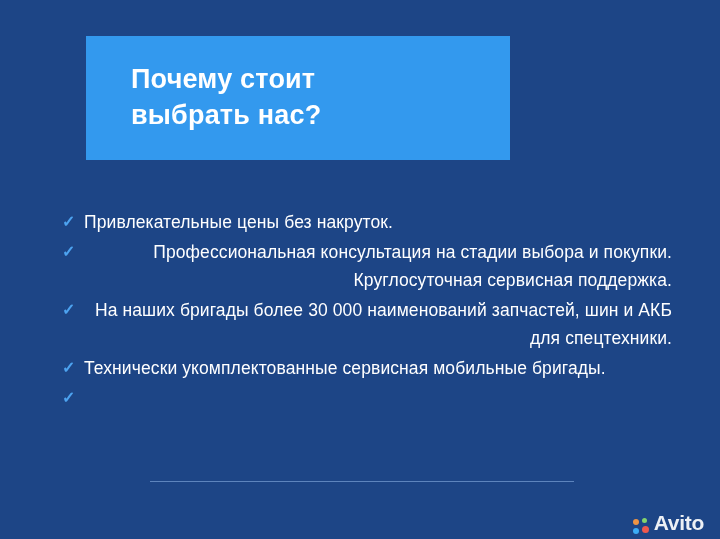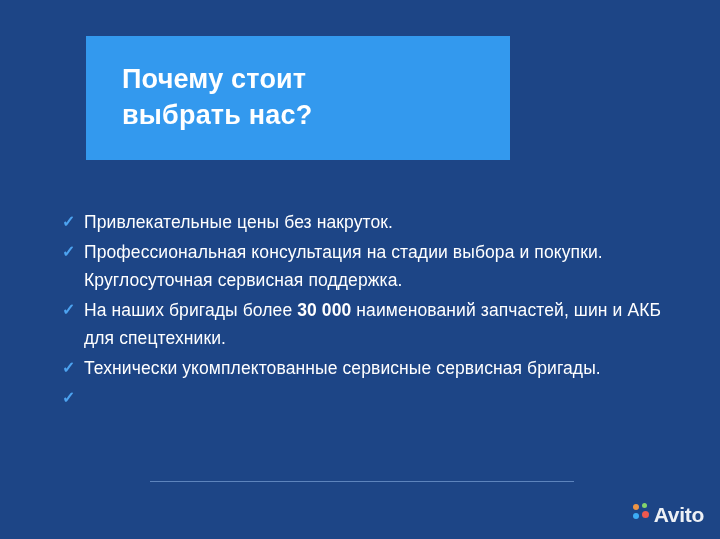--- a/index.html
+++ b/index.html
@@ -23,21 +23,21 @@
   .title-box {
     position: absolute;
     left: 86px;
     top: 36px;
     width: 424px;
     height: 124px;
     background: #3399ee;
     display: flex;
     align-items: center;
     box-sizing: border-box;
-    padding-left: 36px;
+    padding-left: 45px;
   }
   .title-text {
     color: #ffffff;
     font-size: 27px;
     font-weight: bold;
     line-height: 1.33;
     letter-spacing: 0.2px;
     white-space: pre-line;
   }
   .bullets {
@@ -58,38 +58,39 @@
     font-size: 16px;
     line-height: 28px;
     text-align: left;
     font-weight: bold;
   }
   .bullet-text {
     color: #ffffff;
     font-size: 17.5px;
     line-height: 28px;
     letter-spacing: 0.1px;
+    text-align: right;
   }
   .bullet-text b {
-    font-weight: bold;
+    font-weight: normal;
   }
   .divider {
     position: absolute;
     left: 150px;
     top: 481px;
     width: 424px;
     height: 1px;
     background: #5d84bd;
   }
   .watermark {
     position: absolute;
     right: 16px;
-    bottom: 12px;
+    bottom: 4px;
     display: flex;
-    align-items: flex-start;
+    align-items: flex-end;
     opacity: 0.92;
   }
   .wm-dots {
     position: relative;
     width: 17px;
     height: 17px;
     margin-right: 4px;
   }
   .wm-dots span {
     position: absolute;
@@ -125,21 +126,21 @@
       <div class="bullet-row">
         <span class="check">✓</span>
         <span class="bullet-text"><span>Профессиональная консультация на стадии выбора и покупки. Круглосуточная сервисная поддержка.</span></span>
       </div>
       <div class="bullet-row">
         <span class="check">✓</span>
         <span class="bullet-text"><span>На наших бригады более </span><b>30 000</b><span> наименований запчастей, шин и АКБ для спецтехники.</span></span>
       </div>
       <div class="bullet-row">
         <span class="check">✓</span>
-        <span class="bullet-text"><span>Технически укомплектованные сервисные сервисная бригады.</span></span>
+        <span class="bullet-text"><span>Технически укомплектованные сервисная мобильные бригады.</span></span>
       </div>
       <div class="bullet-row">
         <span class="check">✓</span>
       </div>
     </div>
 
   <div class="divider"></div>
 
   <div class="watermark">
     <span class="wm-dots">

